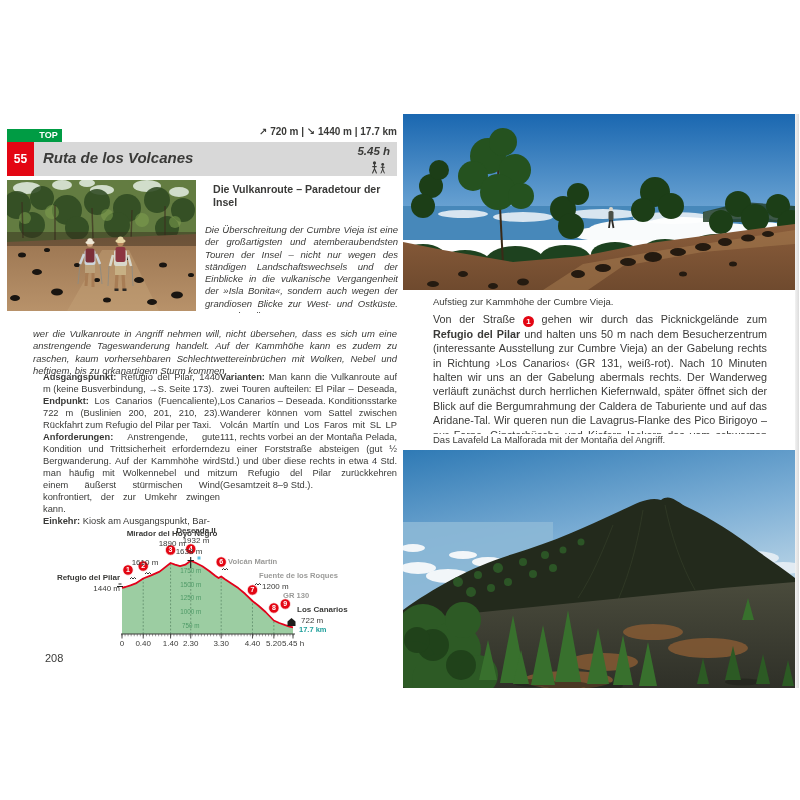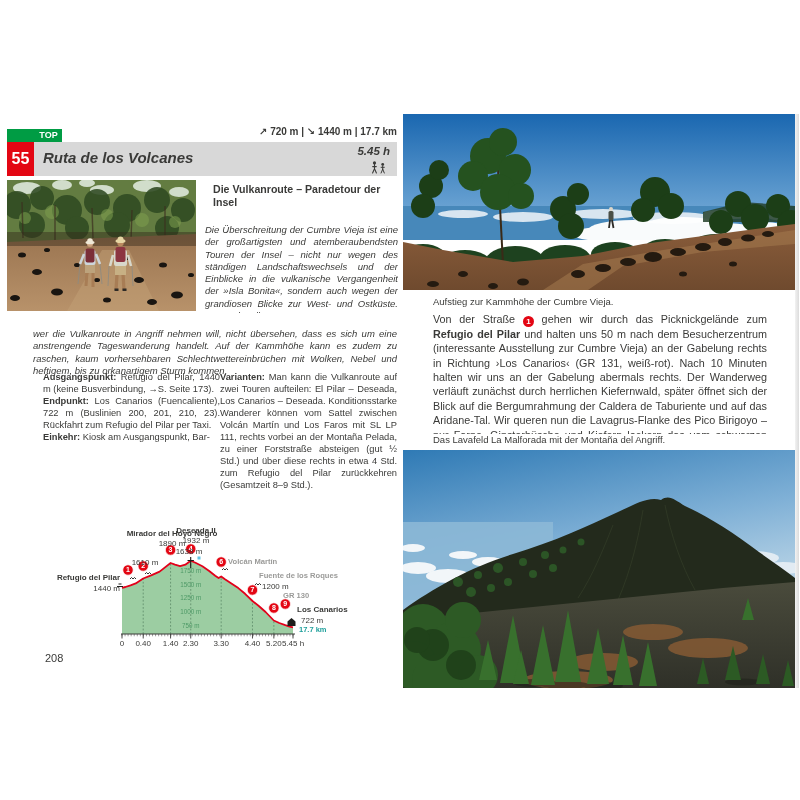--- a/index.html
+++ b/index.html
@@ -4,21 +4,21 @@
 <style>
   html,body{margin:0;padding:0;background:#ffffff;}
   .sheet{position:relative;width:800px;height:800px;background:#fff;overflow:hidden;
          font-family:"Liberation Sans","DejaVu Sans",sans-serif;color:#3a3a38;}
   .abs{position:absolute;}
   
   .stats{top:126px;left:100px;width:297px;text-align:right;font-size:10px;font-weight:bold;color:#3a3a38;}
   .topflag{left:7px;top:129px;width:27px;height:13px;background:#009c44;color:#fff;
            font-size:9px;font-weight:bold;text-align:center;line-height:13px;padding-left:28px;}
   .tournum{left:7px;top:142px;width:27px;height:34px;background:#e30613;color:#fff;
-           font-size:16px;font-weight:bold;text-align:center;line-height:34px;}
+           font-size:12px;font-weight:bold;text-align:center;line-height:34px;}
   .titlebar{left:34px;top:142px;width:363px;height:34px;background:#d8d8d8;font-style:italic;}
   .titlebar .t{position:absolute;left:9px;top:7px;font-size:15px;font-weight:bold;color:#3a3a38;}
   .titlebar .dur{position:absolute;right:7px;top:3px;font-size:11.5px;font-weight:bold;text-align:right;}
   .titlebar .ppl{position:absolute;right:9px;top:18px;}
   
   .ph{display:block;}
   
   .introcol{left:205px;top:183px;width:193px;height:130px;overflow:hidden;}
   .introcol h3{margin:0 0 3px 8px;font-size:10.6px;line-height:1.18;font-weight:bold;}
   .ital{font-style:italic;font-size:9.5px;line-height:1.29;text-align:justify;margin-top:16px;}
@@ -171,20 +171,21 @@
     <div class="abs introcol">
       <h3>Die Vulkanroute – Paradetour der Insel</h3>
       <div class="ital">Die Überschreitung der Cumbre Vieja ist eine der großartigsten und atemberaubendsten Touren der Insel – nicht nur wegen des ständigen Landschaftswechsels und der Einblicke in die vulkanische Vergangenheit der »Isla Bonita«, sondern auch wegen der grandiosen Blicke zur West- und Ostküste. Dennoch sollte,</div>
     </div>
     <div class="abs introfull ital">wer die Vulkanroute in Angriff nehmen will, nicht übersehen, dass es sich um eine anstrengende Tageswanderung handelt. Auf der Kammhöhe kann es zudem zu raschen, kaum vorhersehbaren Schlechtwettereinbrüchen mit Wolken, Nebel und heftigem, bis zu orkanartigem Sturm kommen.</div>
 
     <div class="abs infowrap">
       <div class="infocol">
           <div><span class="lb">Ausgangspunkt: </span>Refugio del Pilar, 1440 m (keine Busverbindung, →S. Seite 173).</div>
           <div><span class="lb">Endpunkt: </span>Los Canarios (Fuencaliente), 722 m (Buslinien 200, 201, 210, 23). Rückfahrt zum Refugio del Pilar per Taxi.</div>
+          <div><span class="lb">Anforderungen: </span>Anstrengende, gute Kondition und Trittsicherheit erfordernde Bergwanderung. Auf der Kammhöhe wird man häufig mit Wolkennebel und mit einem äußerst stürmischen Wind konfrontiert, der zur Umkehr zwingen kann.</div>
           <div><span class="lb">Einkehr: </span>Kiosk am Ausgangspunkt, Bar-</div>
         </div>
       <div class="infocol">
           <div><span class="lb">Varianten: </span>Man kann die Vulkanroute auf zwei Touren aufteilen: El Pilar – Deseada, Los Canarios – Deseada. Konditionsstarke Wanderer können vom Sattel zwischen Volcán Martín und Los Faros mit SL LP 111, rechts vorbei an der Montaña Pelada, zu einer Forststraße absteigen (gut ½ Std.) und über diese rechts in etwa 4 Std. zum Refugio del Pilar zurückkehren (Gesamtzeit 8–9 Std.).</div>
         </div>
     </div>
 
     <svg class="abs" style="left:33px;top:528px" width="364" height="134" viewBox="0 0 364 134">
       <g>
           <polygon points="89.0,59.8 92.4,59.0 97.5,57.3 102.7,55.4 110.2,50.5 118.1,47.4 126.6,43.6 137.6,35.0 142.0,36.6 147.1,38.1 152.3,36.7 157.7,32.7 162.5,34.8 169.4,38.3 176.2,43.0 182.2,47.7 185.6,50.0 188.2,48.5 191.6,51.0 198.4,55.4 205.3,60.1 212.1,65.8 219.5,73.0 225.8,78.0 232.6,84.0 240.8,92.5 246.3,95.0 252.3,97.2 256.6,98.6 260.0,99.3 260,106 89,106" fill="#9ccda2"></polygon>

